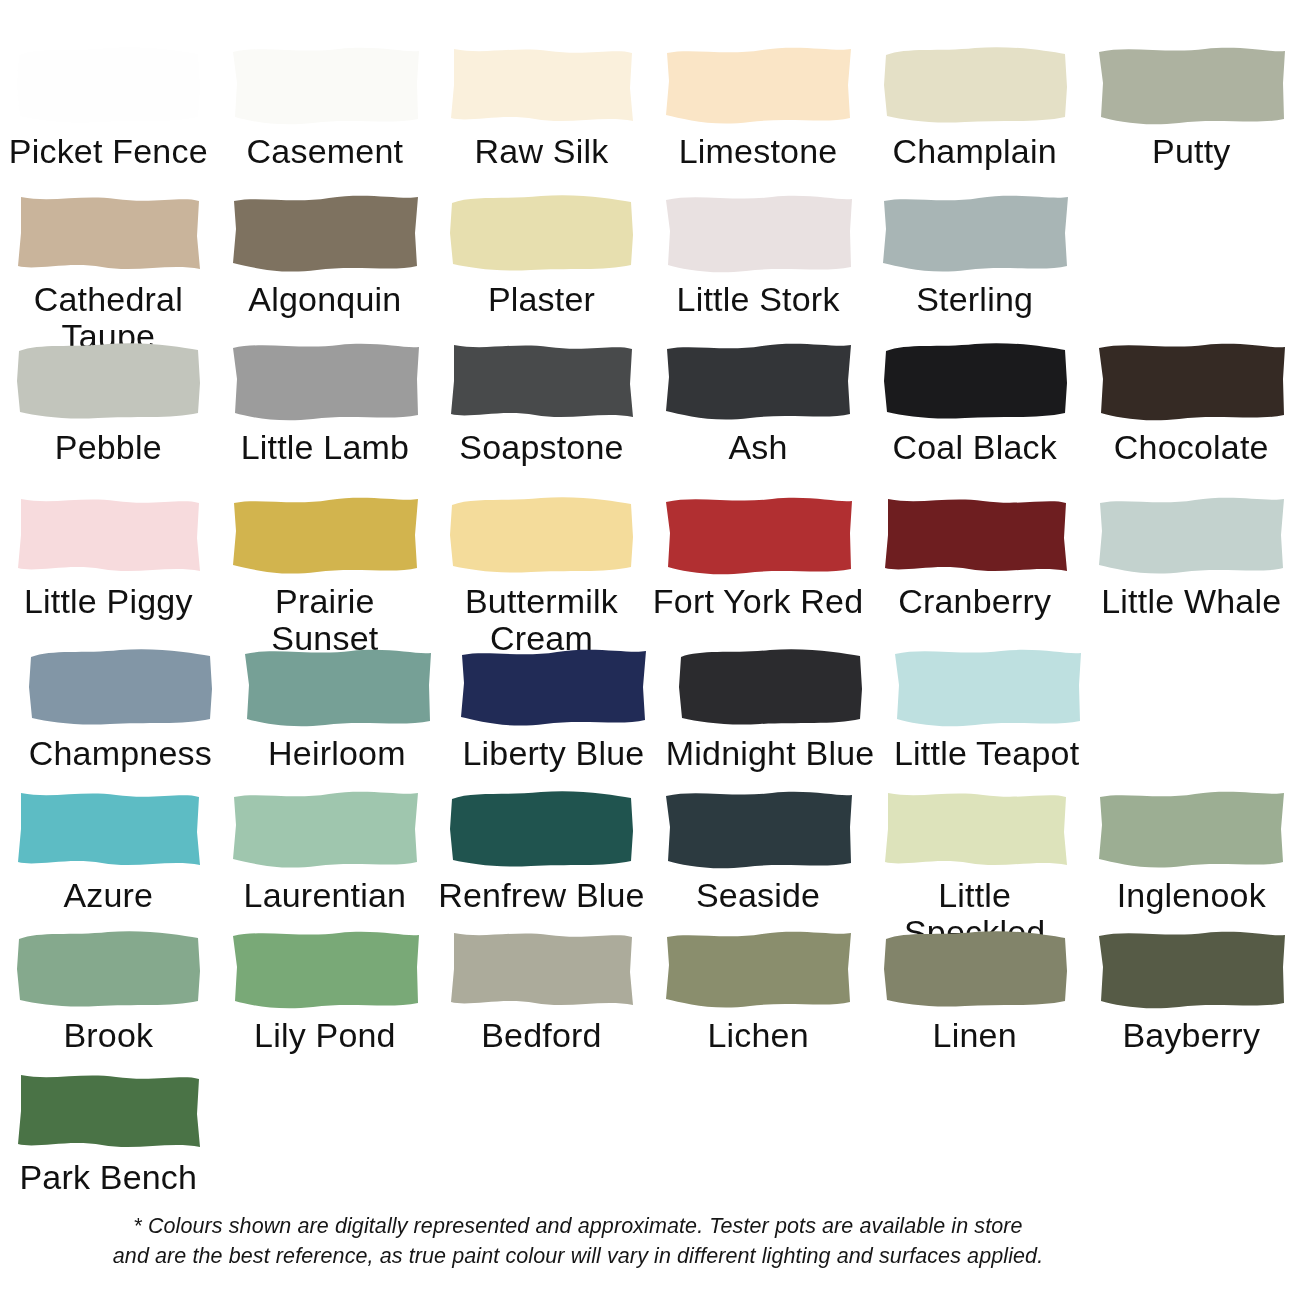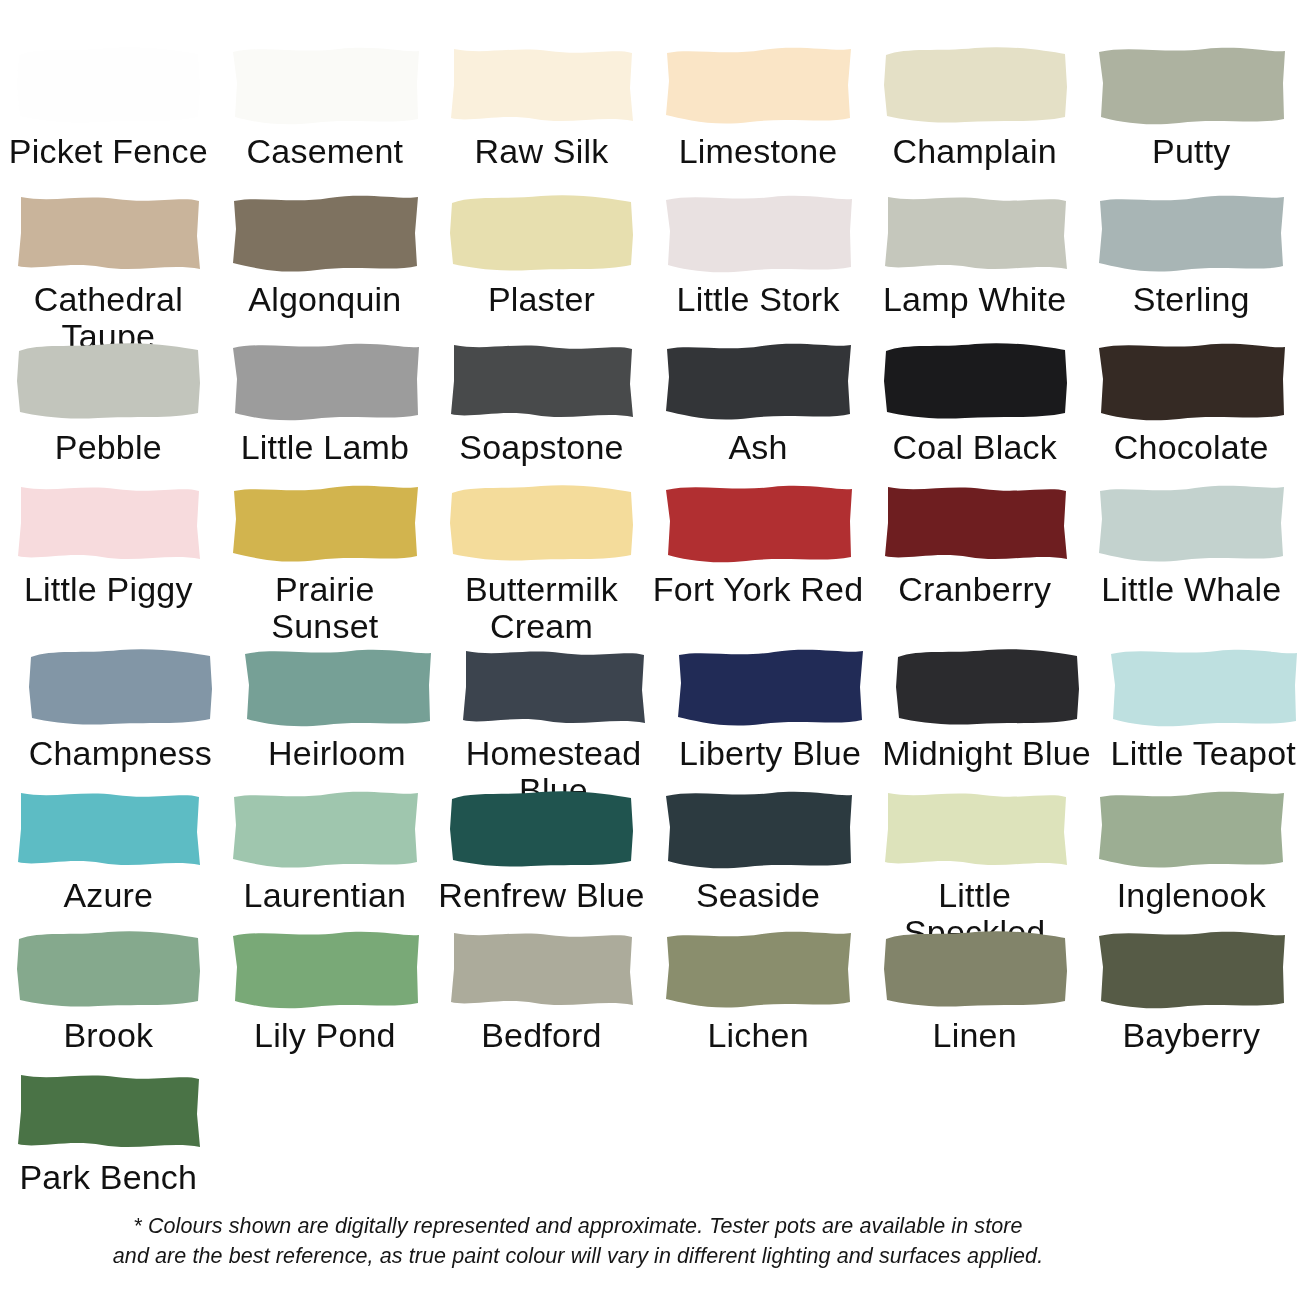--- a/index.html
+++ b/index.html
@@ -159,28 +159,20 @@
           <div class="swatch-wrap">
             <svg class="swatch" viewBox="0 0 192 84" preserveAspectRatio="none">
               <path d="M4,9 C34,2 72,11 110,6 C148,2 176,10 190,8 L188,40 L189,76 C162,82 122,75 84,80 C48,84 20,78 6,74 L8,40 Z" fill="#E9E1E1"></path>
             </svg>
           </div>
           <div class="swatch-name">Little Stork</div>
         </div>
         <div class="cell">
           <div class="swatch-wrap">
             <svg class="swatch" viewBox="0 0 192 84" preserveAspectRatio="none">
-              <path d="M9,6 C40,12 70,3 104,8 C140,13 170,5 187,10 L185,45 L188,78 C158,72 124,82 90,76 C56,70 24,80 6,75 L9,42 Z" fill="#C5C7BC"></path>
-            </svg>
-          </div>
-          <div class="swatch-name">Lamp White</div>
-        </div>
-        <div class="cell">
-          <div class="swatch-wrap">
-            <svg class="swatch" viewBox="0 0 192 84" preserveAspectRatio="none">
               <path d="M5,10 C30,5 64,13 100,7 C138,1 172,9 189,6 L186,42 L188,75 C166,81 126,74 88,79 C50,84 22,76 4,72 L7,38 Z" fill="#A8B5B5"></path>
             </svg>
           </div>
           <div class="swatch-name">Sterling</div>
         </div>
       </div>
       <div class="row r3" style="position: absolute; left: 0px; top: 338px;">
         <div class="cell">
           <div class="swatch-wrap">
             <svg class="swatch" viewBox="0 0 192 84" preserveAspectRatio="none">
@@ -223,21 +215,21 @@
         </div>
         <div class="cell">
           <div class="swatch-wrap">
             <svg class="swatch" viewBox="0 0 192 84" preserveAspectRatio="none">
               <path d="M4,9 C34,2 72,11 110,6 C148,2 176,10 190,8 L188,40 L189,76 C162,82 122,75 84,80 C48,84 20,78 6,74 L8,40 Z" fill="#352A24"></path>
             </svg>
           </div>
           <div class="swatch-name">Chocolate</div>
         </div>
       </div>
-      <div class="row r4" style="position: absolute; left: 0px; top: 480px;">
+      <div class="row r4" style="position: absolute; left: 0px; top: 492px;">
         <div class="cell">
           <div class="swatch-wrap">
             <svg class="swatch" viewBox="0 0 192 84" preserveAspectRatio="none">
               <path d="M9,6 C40,12 70,3 104,8 C140,13 170,5 187,10 L185,45 L188,78 C158,72 124,82 90,76 C56,70 24,80 6,75 L9,42 Z" fill="#F7DBDD"></path>
             </svg>
           </div>
           <div class="swatch-name">Little Piggy</div>
         </div>
         <div class="cell">
           <div class="swatch-wrap">
@@ -289,28 +281,20 @@
           </div>
           <div class="swatch-name">Champness</div>
         </div>
         <div class="cell">
           <div class="swatch-wrap">
             <svg class="swatch" viewBox="0 0 192 84" preserveAspectRatio="none">
               <path d="M4,9 C34,2 72,11 110,6 C148,2 176,10 190,8 L188,40 L189,76 C162,82 122,75 84,80 C48,84 20,78 6,74 L8,40 Z" fill="#76A096"></path>
             </svg>
           </div>
           <div class="swatch-name">Heirloom</div>
-        </div>
-        <div class="cell">
-          <div class="swatch-wrap">
-            <svg class="swatch" viewBox="0 0 192 84" preserveAspectRatio="none">
-              <path d="M9,6 C40,12 70,3 104,8 C140,13 170,5 187,10 L185,45 L188,78 C158,72 124,82 90,76 C56,70 24,80 6,75 L9,42 Z" fill="#3C444E"></path>
-            </svg>
-          </div>
-          <div class="swatch-name">Homestead Blue</div>
         </div>
         <div class="cell">
           <div class="swatch-wrap">
             <svg class="swatch" viewBox="0 0 192 84" preserveAspectRatio="none">
               <path d="M5,10 C30,5 64,13 100,7 C138,1 172,9 189,6 L186,42 L188,75 C166,81 126,74 88,79 C50,84 22,76 4,72 L7,38 Z" fill="#212B56"></path>
             </svg>
           </div>
           <div class="swatch-name">Liberty Blue</div>
         </div>
         <div class="cell">

